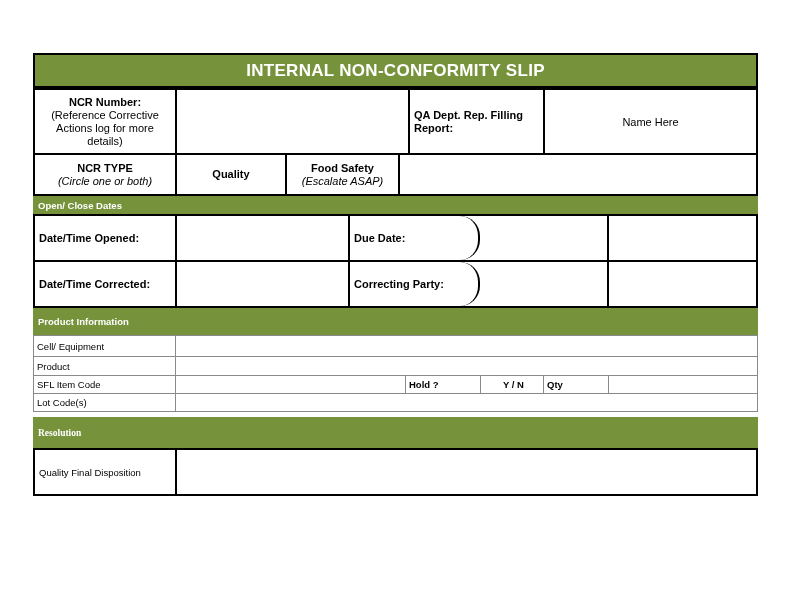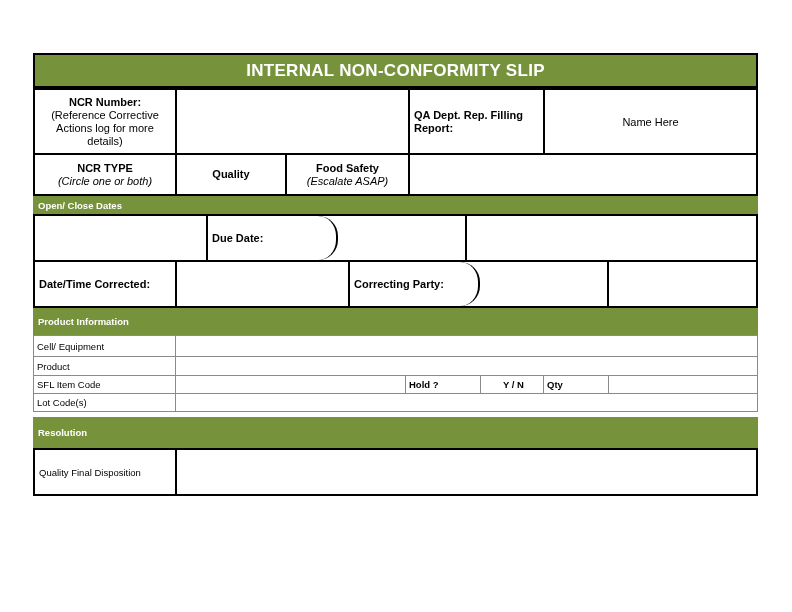--- a/index.html
+++ b/index.html
@@ -34,39 +34,39 @@
   .row-disp { height: 44px; text-align: center; }
 
   
   .band {
     display: flex; align-items: center;
     padding-left: 5px;
     color: #fff; font-weight: bold; font-size: 9.5px;
   }
   .band-1 { height: 18px; }
   .band-2 { height: 27px; }
-  .band-3 { height: 31px; margin-top: 5px; }
+  .band-3 { height: 31px; margin-top: 5px; font-family: Liberation Serif, serif; }
 
   
   .tbl-light { border: 1px solid #8a8a8a; }
   .lrow { display: flex; }
   .lrow-divide { border-top: 1px solid #8a8a8a; }
   .lcell { border-right: 1px solid #8a8a8a; position: relative; }
   .lcell.last { border-right: 0; flex: 1; }
   .lrow-1 { height: 20px; }
   .lrow-2 { height: 19px; }
   .lrow-3 { height: 18px; }
   .lrow-4 { height: 18px; }
 
   
   .w-142 { width: 142px; }
   .w-233 { width: 233px; }
   .w-135 { width: 135px; }
   .w-110 { width: 110px; }
-  .w-123 { width: 123px; }
+  .w-123 { width: 113px; }
   .w-173 { width: 173px; }
   .w-130 { width: 130px; border-radius: 20px; }
   .w-129 { width: 129px; }
   .w-230 { width: 230px; }
   .w-75  { width: 75px; }
   .w-63  { width: 63px; }
   .w-65  { width: 65px; }
 
   
   .stack-center {
@@ -121,20 +121,21 @@
           </div>
         </div>
         <div class="cell last"></div>
       </div>
     </div>
 
     <div class="band band-1" style="background-color: rgb(118, 147, 60);">Open/ Close Dates</div>
 
     <div class="tbl">
       <div class="trow row-c">
+        <div class="cell w-142 left-mid bold">Date/Time Opened:</div>
         <div class="cell w-173"></div>
         <div class="cell w-130 left-mid bold">Due Date:</div>
         <div class="cell w-129"></div>
         <div class="cell last"></div>
       </div>
       <div class="trow trow-divide row-d">
         <div class="cell w-142 left-mid bold">Date/Time Corrected:</div>
         <div class="cell w-173"></div>
         <div class="cell w-130 left-mid bold">Correcting Party:</div>
         <div class="cell w-129"></div>

